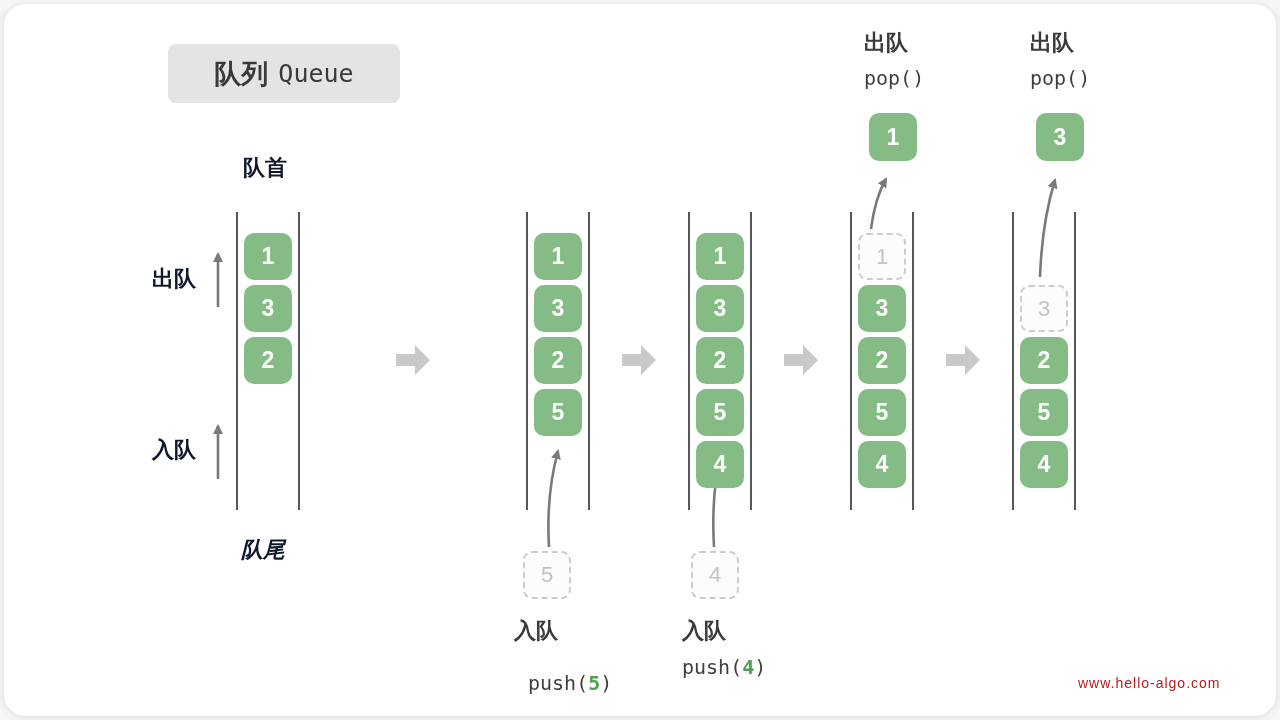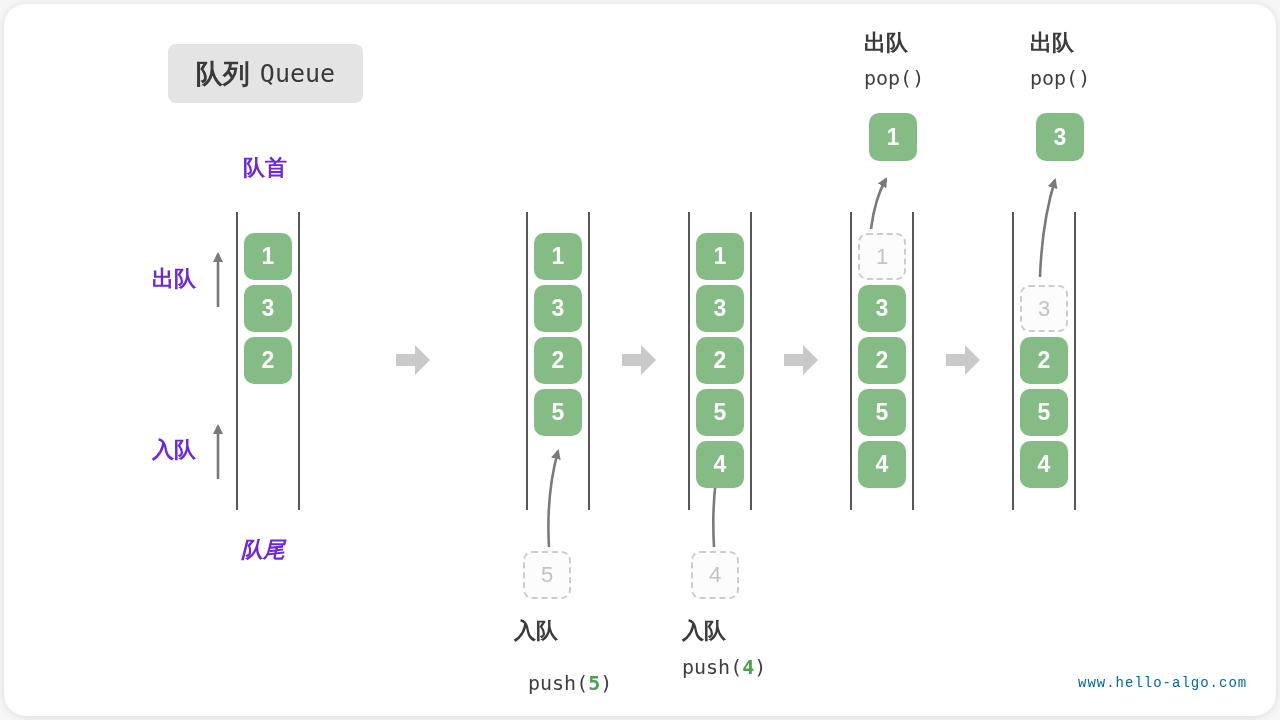--- a/index.html
+++ b/index.html
@@ -8,29 +8,29 @@
 
   .canvas { position: absolute; left: 0; top: 0; width: 1280px; height: 720px; }
 
   .card {
     position: absolute; left: 4px; top: 4px; width: 1272px; height: 712px;
     background: #ffffff; border-radius: 22px;
     box-shadow: 0 1px 10px rgba(0,0,0,0.10);
   }
 
   .title-chip {
-    position: absolute; left: 168px; top: 44px; width: 195px; height: 59px;
+    position: absolute; left: 168px; top: 44px; width: 232px; height: 59px;
     background: #e4e4e4; border-radius: 8px;
     display: flex; align-items: center; justify-content: center; gap: 10px;
     color: #3a3a3a;
   }
   .title-zh { font-size: 27px; font-weight: 700; }
   .title-en { font-family: "DejaVu Sans Mono", "Liberation Mono", monospace; font-size: 25px; }
 
-  .lbl { position: absolute; font-size: 22px; font-weight: 700; color: #6d28d9; white-space: nowrap; }
+  .lbl { position: absolute; font-size: 22px; font-weight: 700; color: #0f172a; white-space: nowrap; }
 
   .wall { position: absolute; width: 2px; height: 298px; top: 212px; background: #575757; }
 
   .cell {
     position: absolute; width: 48px; height: 47px; border-radius: 10px;
     background: #85bc85; color: #ffffff;
     display: flex; align-items: center; justify-content: center;
     font-size: 23px; font-weight: 700;
   }
   .cell.free { top: 113px; height: 48px; }
@@ -45,22 +45,22 @@
 
   .op-zh { position: absolute; font-size: 22px; font-weight: 700; color: #3a3a3a; white-space: nowrap; }
   .op-code {
     position: absolute; font-family: "DejaVu Sans Mono", "Liberation Mono", monospace;
     font-size: 20px; color: #3f3f3f; white-space: nowrap; font-weight: 500;
   }
   .op-code .arg { color: #4fa14f; font-weight: 700; }
 
   .watermark {
     position: absolute; left: 1078px; top: 675px;
-    font-family: Liberation Mono, monospace;
-    font-size: 14px; color: #0369a1; letter-spacing: 1px;
+    font-family: Liberation Sans, sans-serif;
+    font-size: 14px; color: #b91c1c; letter-spacing: 1px;
   }
 
   svg.overlay { position: absolute; left: 0; top: 0; width: 1280px; height: 720px; pointer-events: none; }
 </style>
 </head>
 <body>
 
 <div class="canvas">
   <div class="card"></div>
 

